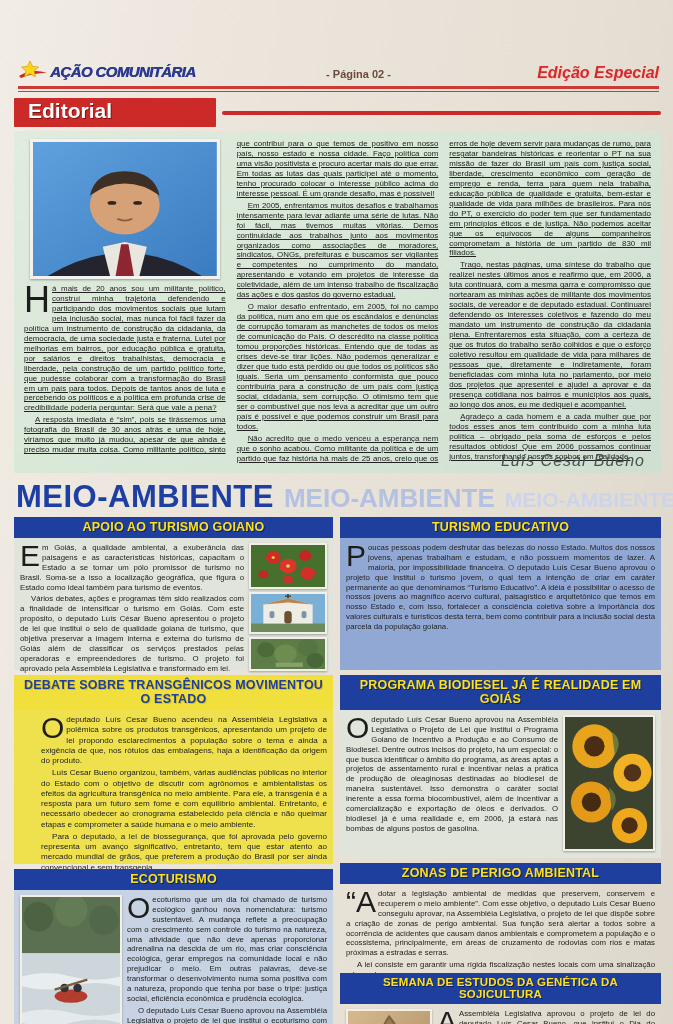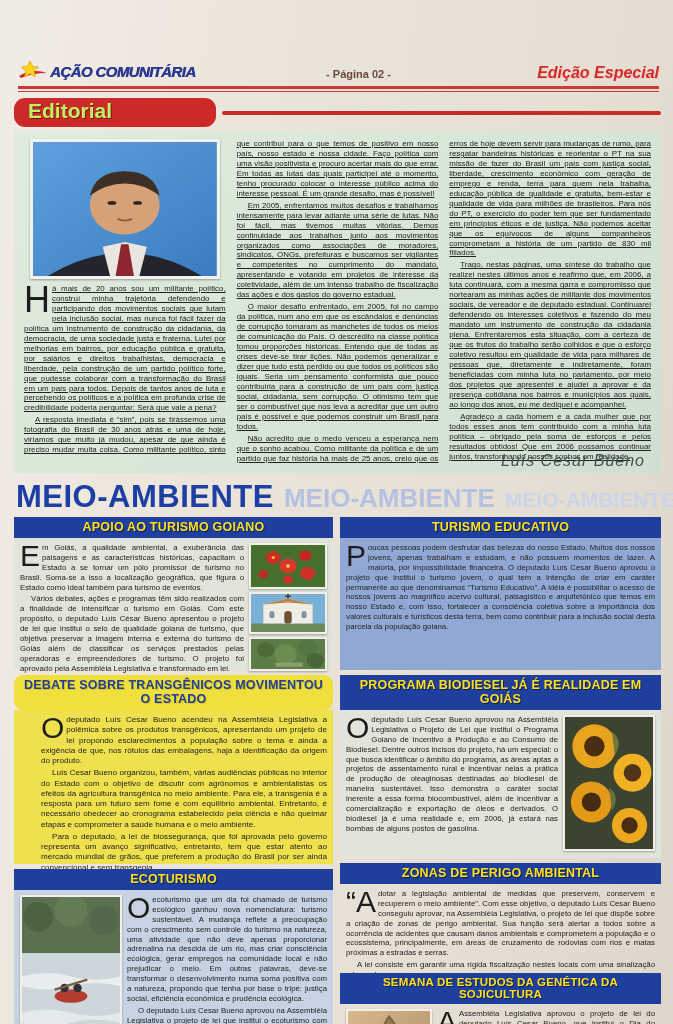--- a/index.html
+++ b/index.html
@@ -11,21 +11,21 @@
   
   .masthead{display:flex;align-items:flex-end;padding:20px 14px 2px 18px;}
   .logo{display:flex;align-items:center;gap:2px;width:240px;}
   .logo-text{font-weight:bold;font-style:italic;color:#2b3990;font-size:15px;letter-spacing:-0.6px;text-shadow:0.5px 0 #2b3990;}
   .pagenum{flex:1;text-align:center;font-size:11px;font-weight:bold;color:#6b4a3e;padding-bottom:2px;}
   .edition{width:200px;text-align:right;font-size:16px;font-weight:bold;font-style:italic;color:#d32b2b;text-shadow:1px 1px 0 #f6c9c0;margin-top:44px;}
   .mast-rule{margin:2px 14px 0 18px;border-top:3px solid #cc3a33;border-bottom:1px solid #cc3a33;height:2px;}
   
   .editorial{margin:6px 12px 0 14px;}
   .ed-banner-row{display:flex;align-items:center;}
-  .ed-banner{background:#cc2a28;color:#bef264;font-weight:bold;font-size:21px;padding:1px 18px 4px 14px;width:170px;text-shadow:1px 1px 0 #7d120f;border-radius:11px;}
+  .ed-banner{background:#cc2a28;color:#ffffff;font-weight:bold;font-size:21px;padding:1px 18px 4px 14px;width:170px;text-shadow:1px 1px 0 #7d120f;border-radius:1px;}
   .ed-line{flex:1;height:4px;background:#cc2a28;margin-left:6px;border-radius:2px;}
   .ed-body{
     position:relative;margin-top:4px;background:linear-gradient(135deg,#e0ecdd 0%,#d7e6d6 55%,#cfdfd2 100%);
     padding:8px 10px;height:326px;column-count:3;column-gap:11px;column-fill:auto;
     font-size:7.9px;line-height:1.26;text-align:justify;overflow:hidden;
   }
   .ed-body p{margin:0 0 2px 0;text-decoration:underline;}
   .ed-body p.ind{text-indent:11px;}
   .ed-photo{width:94%;height:140px;margin:0 auto 5px auto;border:3px solid #f4f2ee;box-shadow:0 1px 2px rgba(0,0,0,.35);box-sizing:border-box;break-inside:avoid;}
   .ed-photo svg{display:block;width:100%;height:100%;}
@@ -36,21 +36,21 @@
   .section-head{margin:6px 0 2px 16px;white-space:nowrap;overflow:hidden;display:flex;align-items:baseline;gap:10px;}
   .mh1{font-size:31px;font-weight:bold;color:#1d3fa3;letter-spacing:0.5px;}
   .mh2{font-size:26px;font-weight:bold;color:#b4c1e0;}
   .mh3{font-size:21px;font-weight:bold;color:#ccd4e9;}
   
   .grid{display:flex;gap:7px;margin:2px 12px 0 14px;}
   .col-l{width:320px;display:flex;flex-direction:column;}
   .col-r{width:322px;display:flex;flex-direction:column;}
   article{margin-bottom:5px;}
   .banner{margin:0;background:#1e3f9e;color:#ffe01a;font-size:12.5px;font-weight:bold;text-align:center;padding:3px 4px 4px 4px;letter-spacing:0.2px;text-shadow:1px 1px 0 #0c1e55;}
-  .banner.yellow{background:#f0df3c;color:#1e3f9e;text-shadow:1px 1px 0 #d9c21a;border-radius:9px;}
+  .banner.yellow{background:#f0df3c;color:#1e3f9e;text-shadow:1px 1px 0 #d9c21a;}
   .abody{font-size:7.8px;line-height:1.27;text-align:justify;padding:5px 6px;box-sizing:border-box;}
   .abody p{margin:0 0 2px 0;}
   .abody p.ind{text-indent:11px;}
   .row{display:flex;gap:5px;}
   .row .txt{flex:1;}
   .bg-pale{background:#e0e4da;}
   .bg-yellow{background:#efe04e;}
   .bg-steel{background:#92a8d4;}
   .bg-periwinkle{background:#c7d2e2;}
   .bg-paper{background:transparent;}

